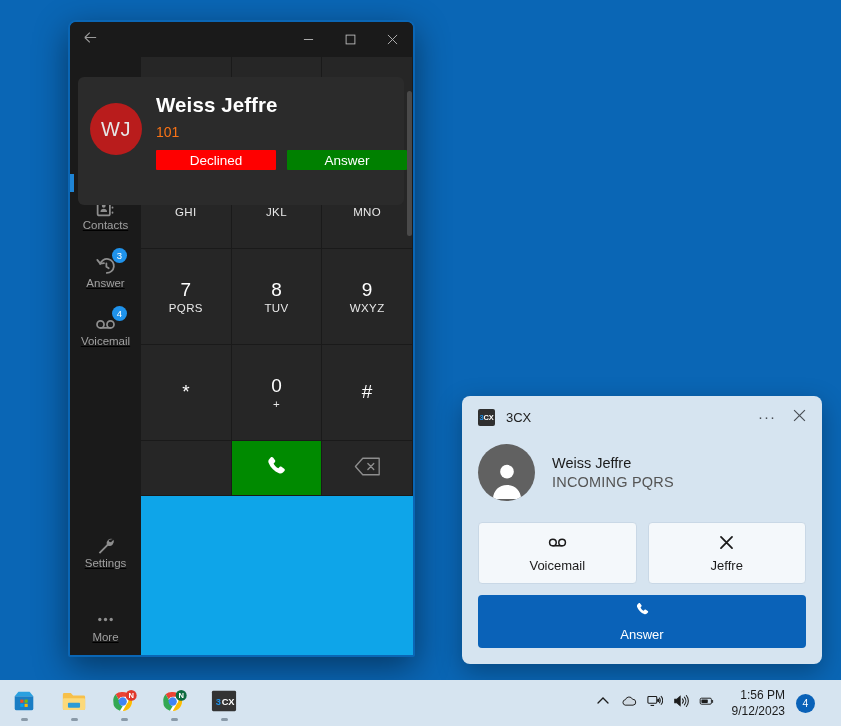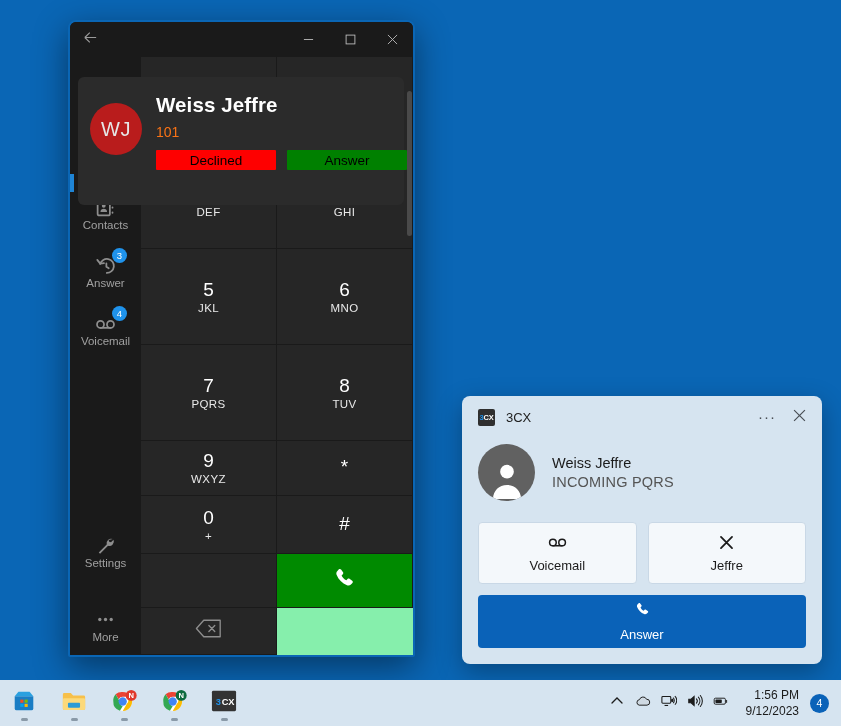--- a/index.html
+++ b/index.html
@@ -43,57 +43,57 @@
     width:52px; height:52px; border-radius:50%; background:#b91c1c; color:#e6e6e6;
     display:flex; align-items:center; justify-content:center;
     font-size:20px; letter-spacing:.5px; flex:0 0 52px; margin-top:12px;
   }
   #caller-info{ margin-left:14px; padding-top:2px; }
   #caller-name{ color:#fff; font-size:20.5px; font-weight:700; letter-spacing:.1px; }
   #caller-ext{ color:#f97316; font-size:14px; margin-top:7px; }
   #caller-actions{ display:flex; gap:11px; margin-top:10px; }
   .caller-btn{
     width:120px; height:20px; display:flex; align-items:center; justify-content:center;
-    font-size:13.5px; color:#000000; cursor:pointer; border-radius:1px;
+    font-size:13.5px; color:#ffffff; cursor:pointer; border-radius:1px;
   }
   #btn-declined{ background:#fe0000; }
   #btn-answer{ background:#008000; }
 
   #accent-strip{
     position:absolute; left:0; top:152px; width:4px; height:18px;
     background:#1f85d6; z-index:8;
   }
 
   #app-body{ flex:1; display:flex; min-height:0; position:relative; }
 
   
   #sidebar{
     width:71px; flex:0 0 71px; background:#1a1a1a;
     display:flex; flex-direction:column; padding-top:12px;
   }
   .nav-item{
     height:58px; display:flex; flex-direction:column; align-items:center;
-    justify-content:center; gap:1px; cursor:pointer; position:relative;
+    justify-content:center; gap:1px; cursor:pointer; position:relative;text-decoration:underline;
   }
   .nav-icon{ color:#8e8e8e; display:flex; align-items:center; justify-content:center; position:relative; }
   .nav-icon svg{ width:21px; height:21px; }
   .nav-label{ color:#a0a0a0; font-size:11.5px; }
   .badge{
     position:absolute; top:-7px; right:-11px; min-width:15px; height:15px;
     border-radius:50%; background:#1f93ec; color:#fff; font-size:9.5px;
     display:flex; align-items:center; justify-content:center; padding:0 3px;
   }
   #nav-settings{ margin-top:auto; margin-bottom:16px; }
 
   
   #dialpad{
     flex:1; display:grid;
-    grid-template-columns:repeat(2,1fr);
+    grid-template-columns:repeat(3,1fr);
     grid-template-rows:repeat(4,96px) 55px;
-    background:#86efac; position:relative;
+    background:#0ea5e9; position:relative;
   }
   .key{
     display:flex; flex-direction:column; align-items:center; justify-content:center;
     background:#262626; color:#fff; cursor:pointer; gap:3px;
     border-right:1px solid #1a1a1a; border-bottom:1px solid #1a1a1a;
   }
   .key .digit{ font-size:19px; font-weight:400; line-height:1; }
   .key .letters{ font-size:11.5px; color:#e8e8e8; letter-spacing:.4px; }
   .key.blank{ cursor:default; }
   .key.call{ background:#008a00; }
@@ -162,21 +162,21 @@
     background:#d6e4f0; display:flex; align-items:center;
   }
   #tb-left{ display:flex; align-items:center; gap:16px; padding-left:7px; }
   .tb-app{
     width:34px; height:38px; display:flex; flex-direction:column;
     align-items:center; justify-content:center; cursor:pointer; position:relative;
   }
   .tb-app .tb-dot{
     position:absolute; bottom:1px; width:7px; height:3px; border-radius:2px; background:#8a9aa8;
   }
-  #tb-right{ margin-left:auto; display:flex; align-items:center; padding-right:12px; gap:0; }
+  #tb-right{ margin-left:auto; display:flex; align-items:center; padding-right:26px; gap:0; }
   .tray-icon{
     width:26px; height:32px; display:flex; align-items:center; justify-content:center;
     color:#1c1c1c; cursor:pointer;
   }
   .tray-icon svg{ width:16px; height:16px; }
   #tb-clock{
     display:flex; flex-direction:column; align-items:flex-end; justify-content:center;
     font-size:12px; color:#1b1b1b; line-height:1.35; margin-left:12px; cursor:pointer;
   }
   #tb-notif-badge{

